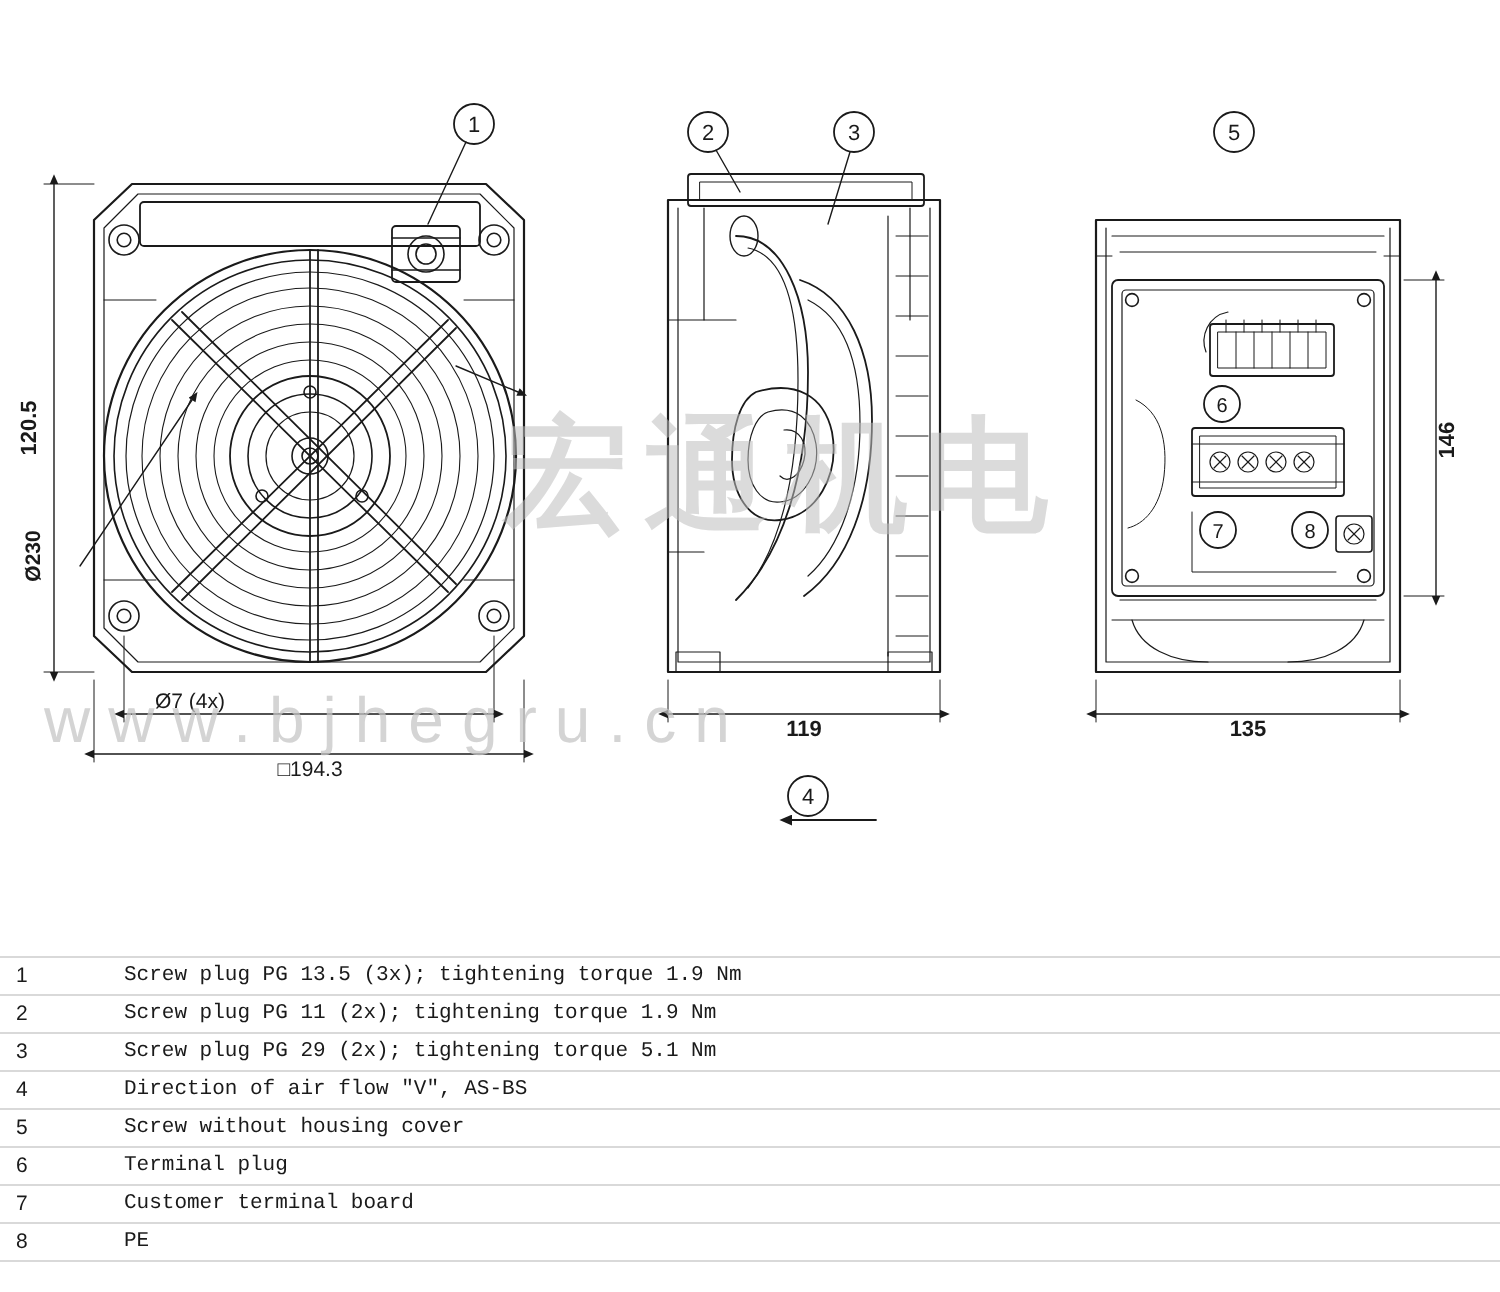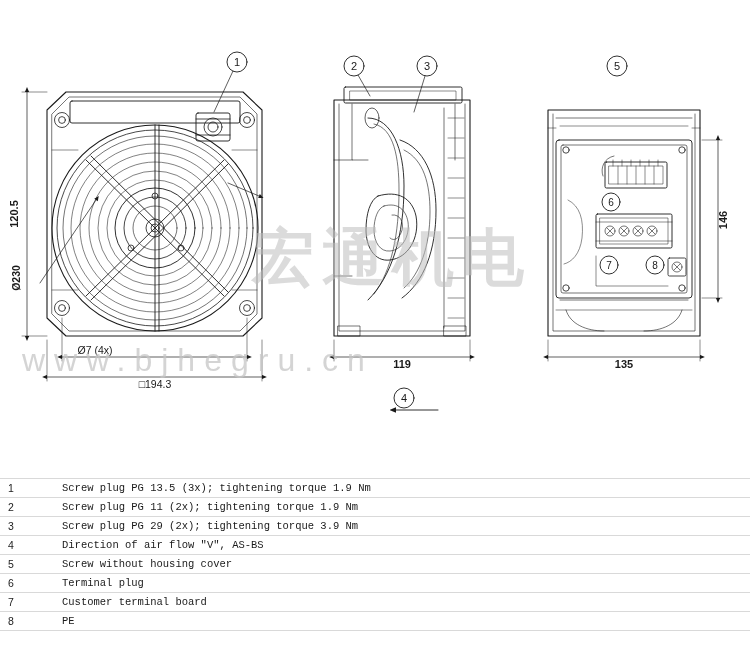--- a/index.html
+++ b/index.html
@@ -32,21 +32,20 @@
     user-select: none;
   }
   #wm-cn {
     top: 196px;
     left: 252px;
     font-size: 62px;
     font-weight: bold;
     color: rgba(190, 190, 190, 0.55);
     letter-spacing: 8px;
     font-family: "DejaVu Sans", sans-serif;
-    margin-top: 20px;
   }
   #wm-url {
     top: 342px;
     left: 22px;
     font-size: 32px;
     color: rgba(198, 198, 198, 0.75);
     letter-spacing: 9px;
     font-family: "Liberation Sans", sans-serif;
   }
   
@@ -338,21 +337,21 @@
     <tr>
       <td class="num">1</td>
       <td class="desc">Screw plug PG 13.5 (3x); tightening torque 1.9 Nm</td>
     </tr>
     <tr>
       <td class="num">2</td>
       <td class="desc">Screw plug PG 11 (2x); tightening torque 1.9 Nm</td>
     </tr>
     <tr>
       <td class="num">3</td>
-      <td class="desc">Screw plug PG 29 (2x); tightening torque 3.9 Nm</td>
+      <td class="desc">Screw plug PG 29 (2x); tightening torque 5.1 Nm</td>
     </tr>
     <tr>
       <td class="num">4</td>
       <td class="desc">Direction of air flow "V", AS-BS</td>
     </tr>
     <tr>
       <td class="num">5</td>
       <td class="desc">Screw without housing cover</td>
     </tr>
     <tr>

